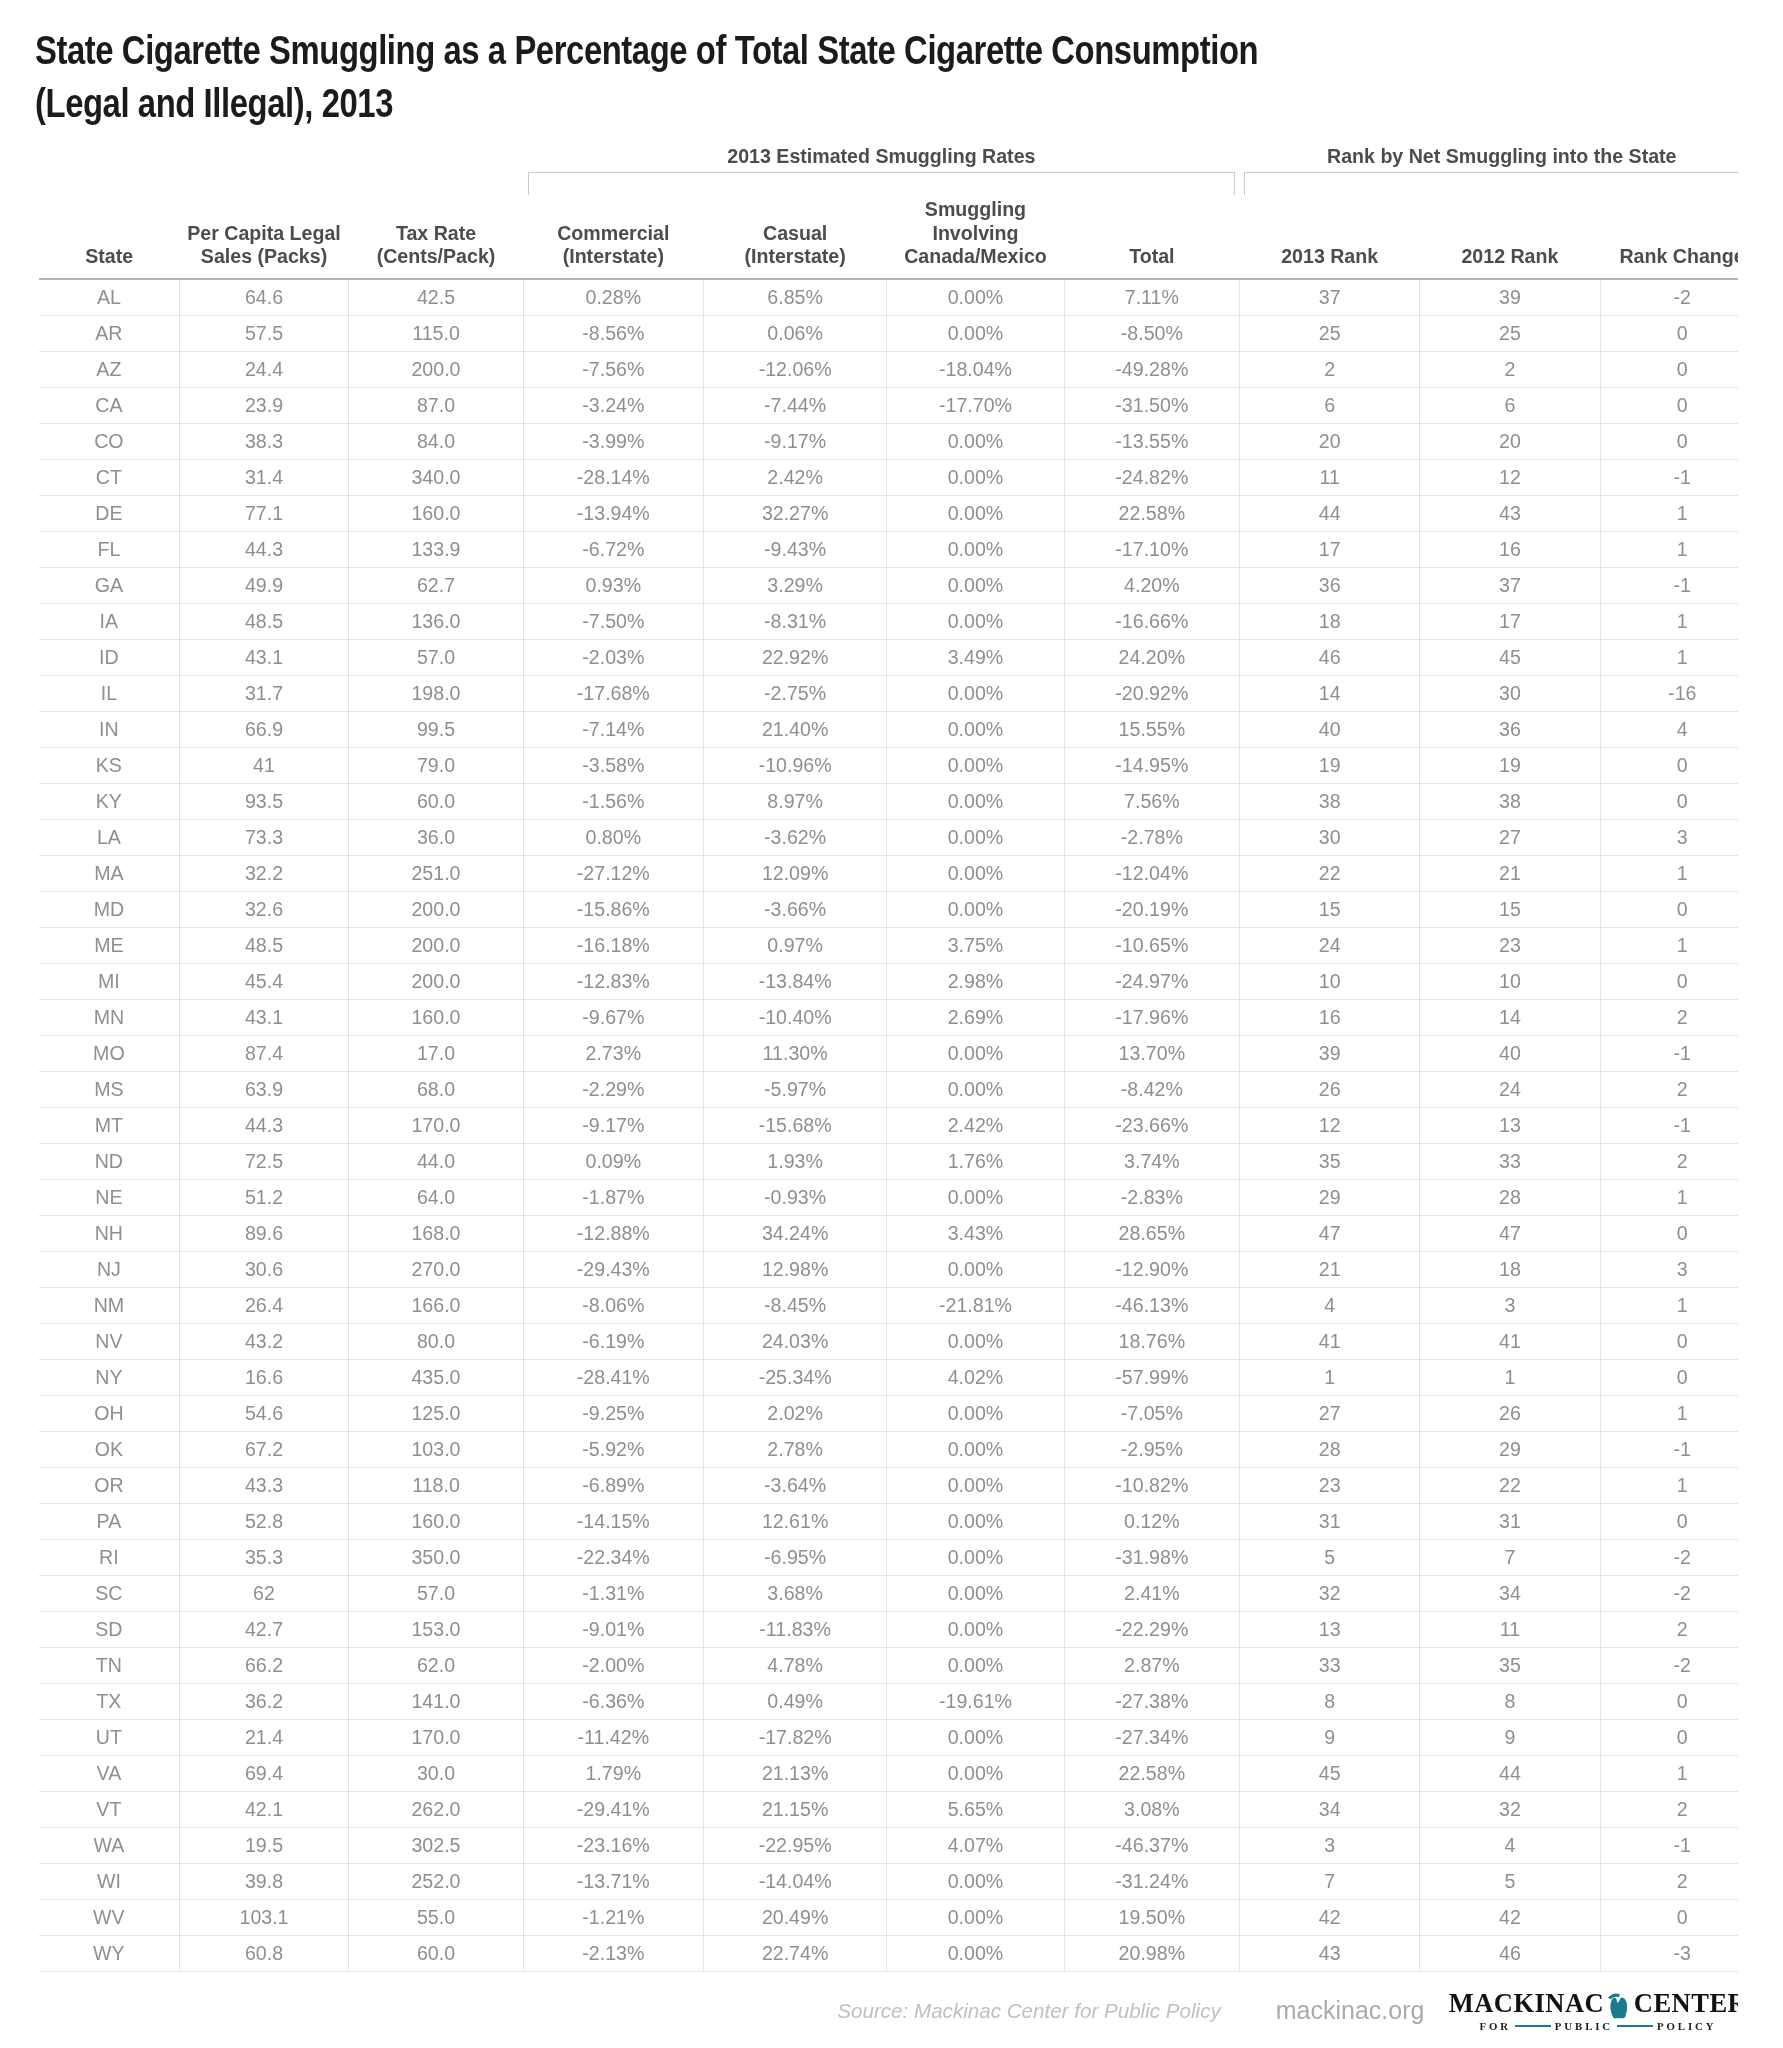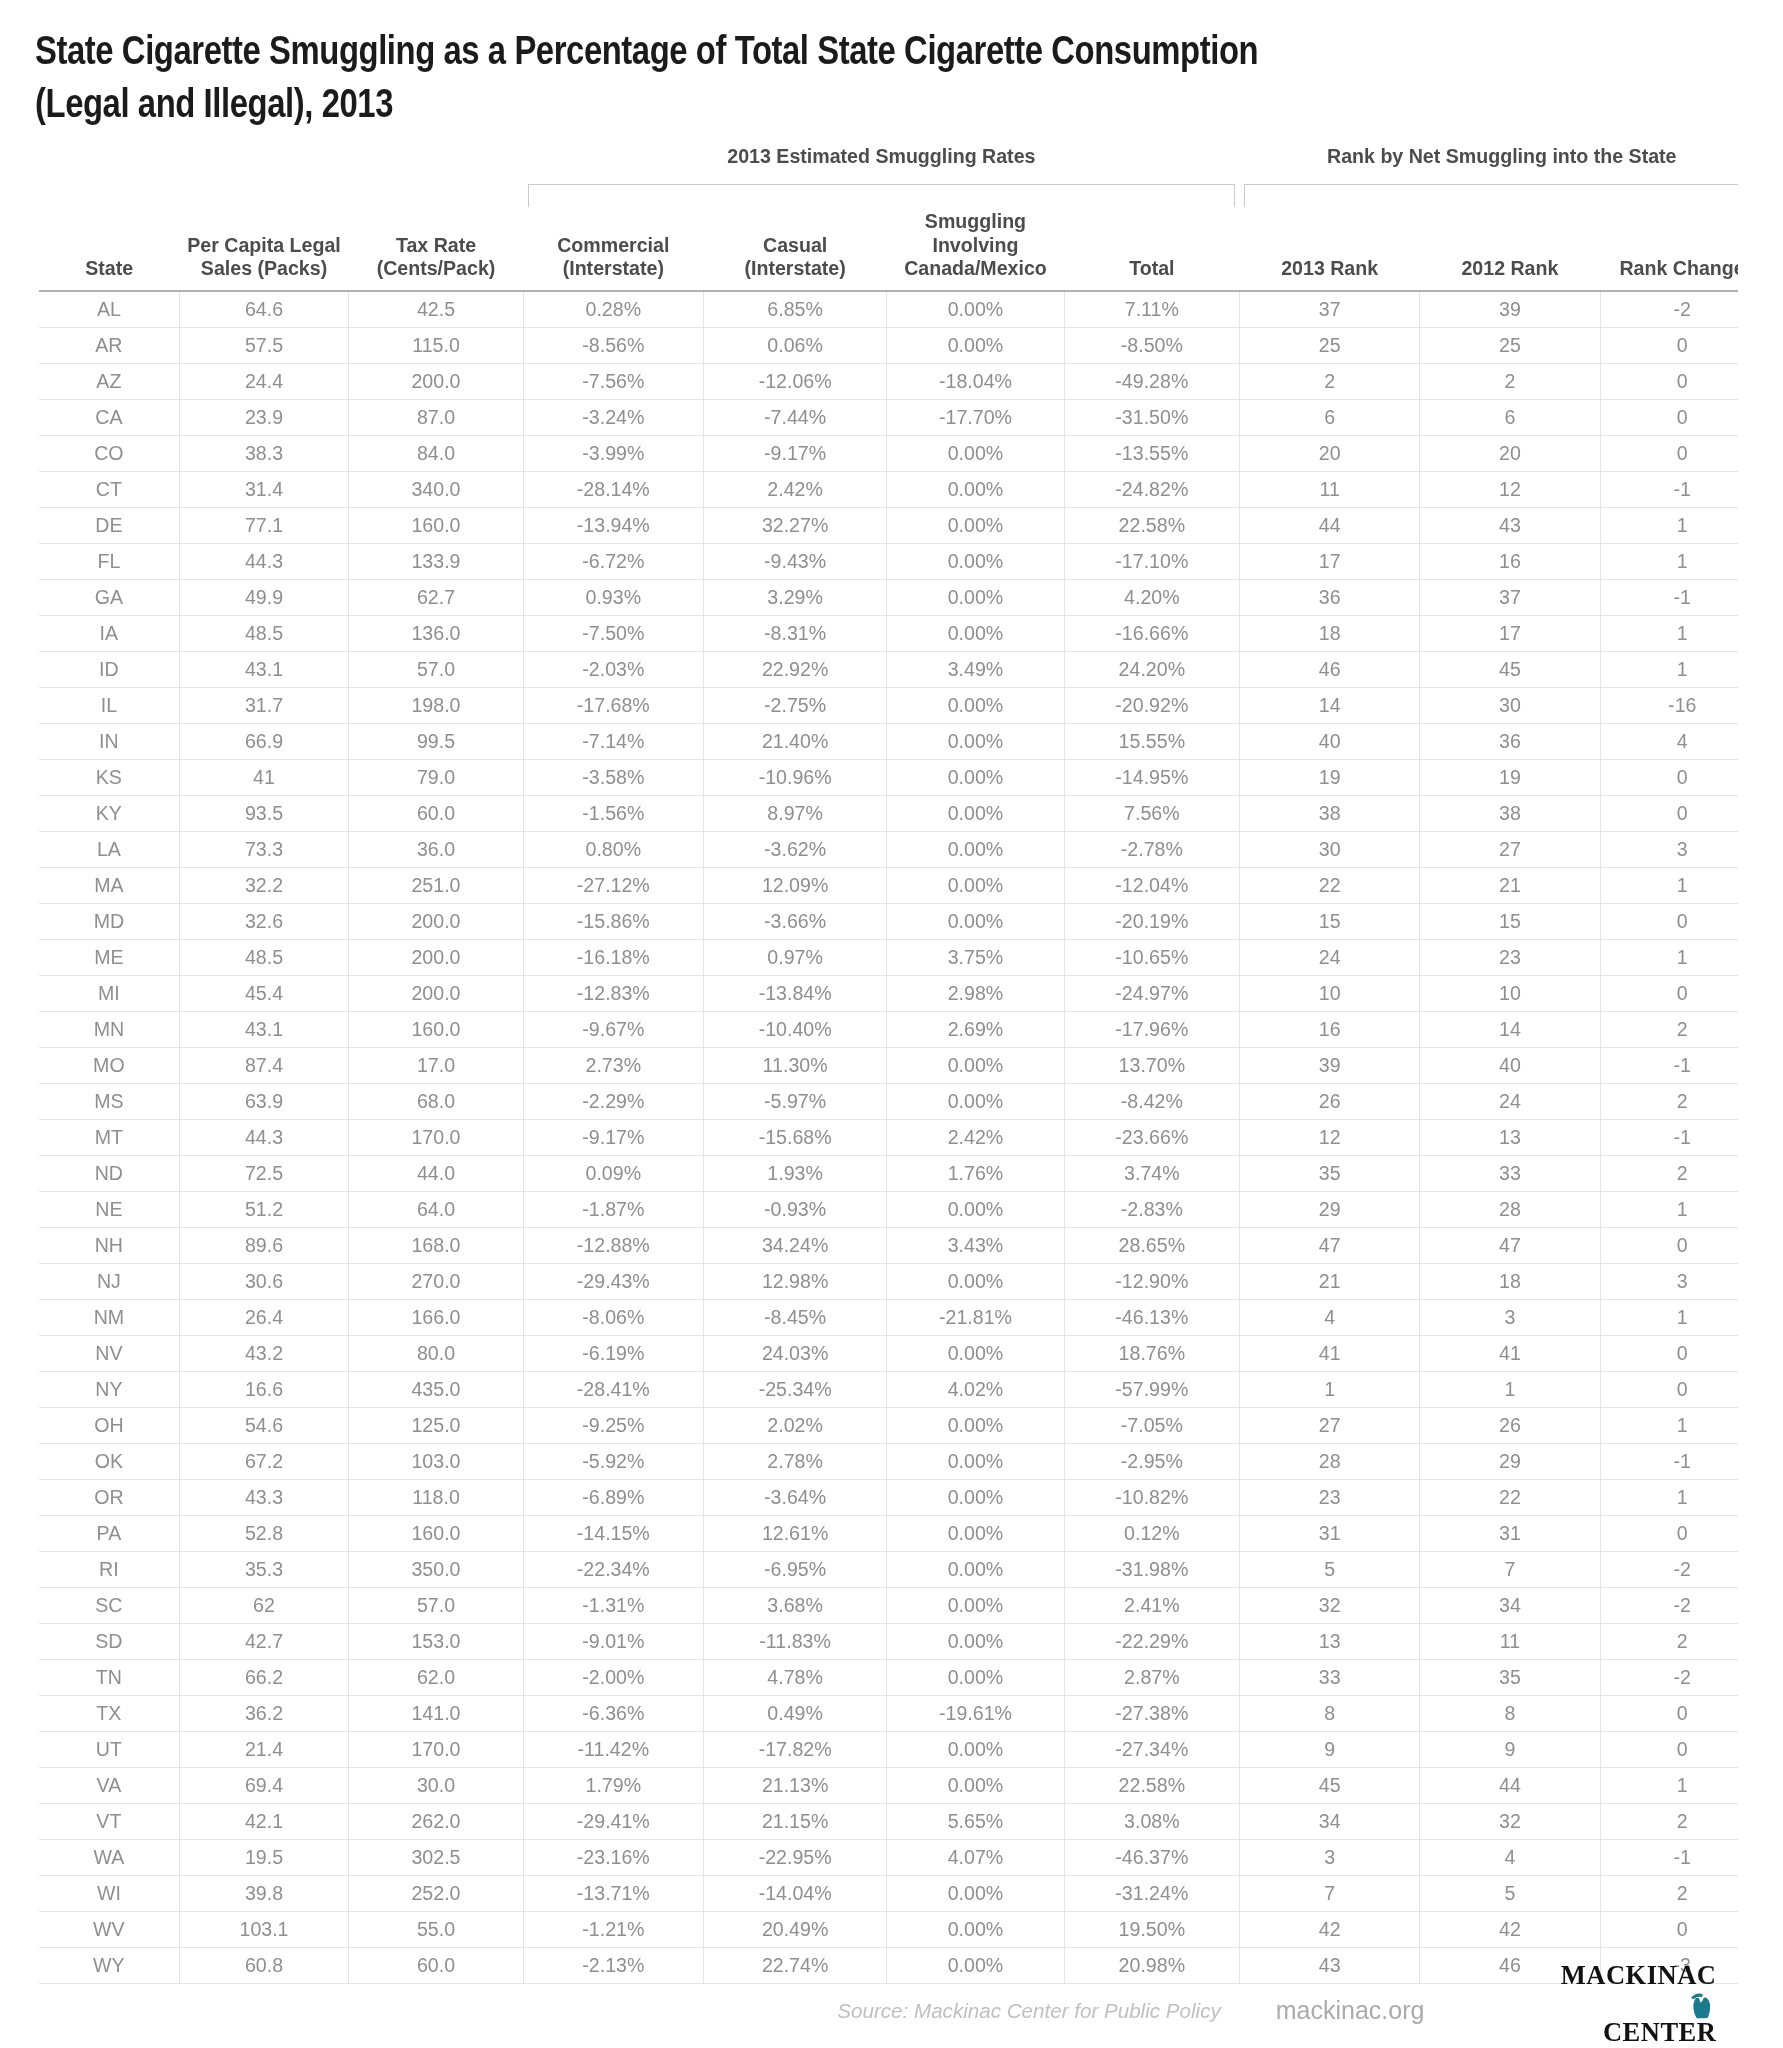--- a/index.html
+++ b/index.html
@@ -11,21 +11,21 @@
     position:absolute; left:35px; top:23.5px;
     font-size:40px; font-weight:bold; color:#1b1b1b;
     line-height:1.33; letter-spacing:-0.5px; white-space:pre-line;
     transform:scaleX(0.82); transform-origin:left top;
   }
   .table-wrap { position:absolute; left:39px; top:145px; width:1725px; }
   table { width:100%; border-collapse:collapse; table-layout:fixed; }
   
   th { font-weight:bold; color:#4c4c4c; }
   .group-cell { padding:0 4.9px; vertical-align:top; }
-  .group-title { font-size:19.6px; color:#4c4c4c; text-align:center; margin-bottom:16px; white-space:nowrap; }
+  .group-title { font-size:19.6px; color:#4c4c4c; text-align:center; margin-bottom:4px; white-space:nowrap; }
   .bracket { height:21.6px; border-top:1px solid #cbcbcb; border-left:1px solid #cbcbcb; border-right:1px solid #cbcbcb; }
   
   .cols th {
     font-size:19.6px; line-height:23.5px; vertical-align:bottom;
     padding:3.9px 2px 8.8px 2px; white-space:pre-line;
     border-bottom:2px solid #b2b2b2;
   }
   
   tbody td {
     height:35px; text-align:center; vertical-align:middle;
@@ -35,21 +35,21 @@
   }
   tbody td:last-child { border-right:none; }
   
   .footer {
     position:absolute; right:21.6px; top:1982px; height:57px;
     display:flex; align-items:center; gap:55px;
   }
   .source-text { font-style:italic; font-size:20.6px; color:#c0c0c0; }
   .site-text { font-size:25px; color:#ababab; }
   .logo { display:flex; flex-direction:column; width:237px; }
-  .logo-top { display:flex; align-items:flex-end; justify-content:center;flex-direction:column; }
+  .logo-top { display:flex; align-items:center; justify-content:center; }
   .logo-word {
     font-family:"Liberation Serif", serif; font-size:26.5px; line-height:27.4px;
     color:#121212; letter-spacing:0.5px; font-weight:600;
   }
   .mi-icon { width:25.5px; height:31px; margin:0 2px -2px 2px; flex:0 0 auto; }
   .logo-bottom { display:flex; align-items:center; margin-top:1px; }
   .tag-word {
     font-family:"Liberation Serif", serif; font-size:10.8px; font-weight:bold;
     letter-spacing:2.9px; color:#1c1c1c; white-space:nowrap;
   }

